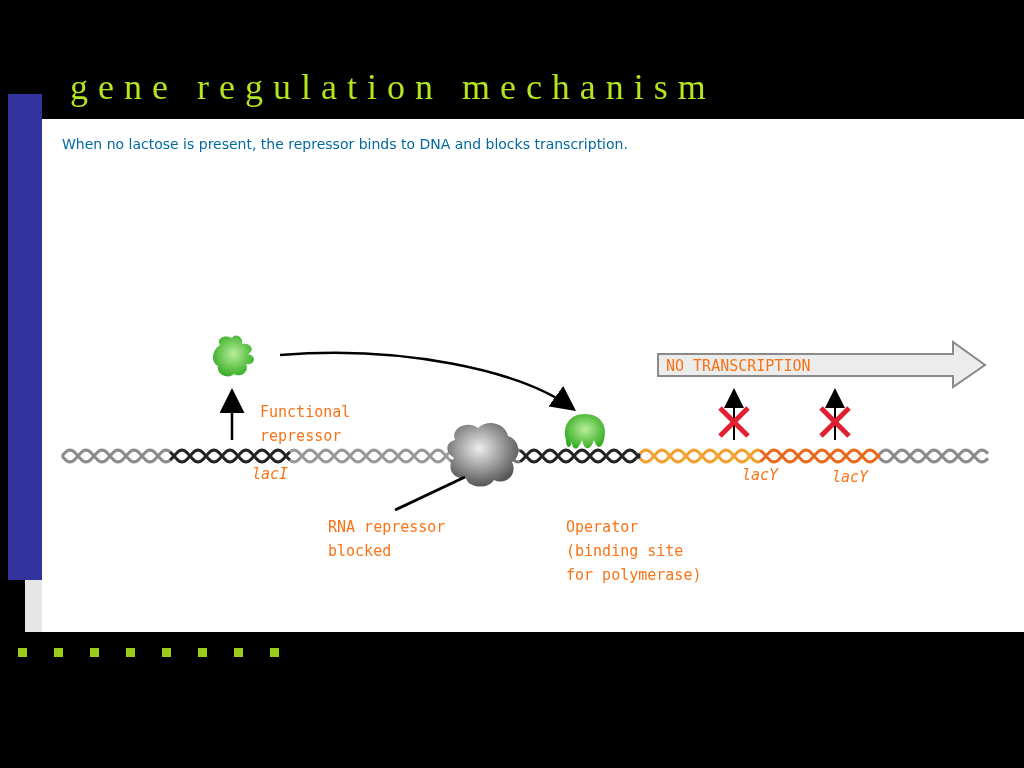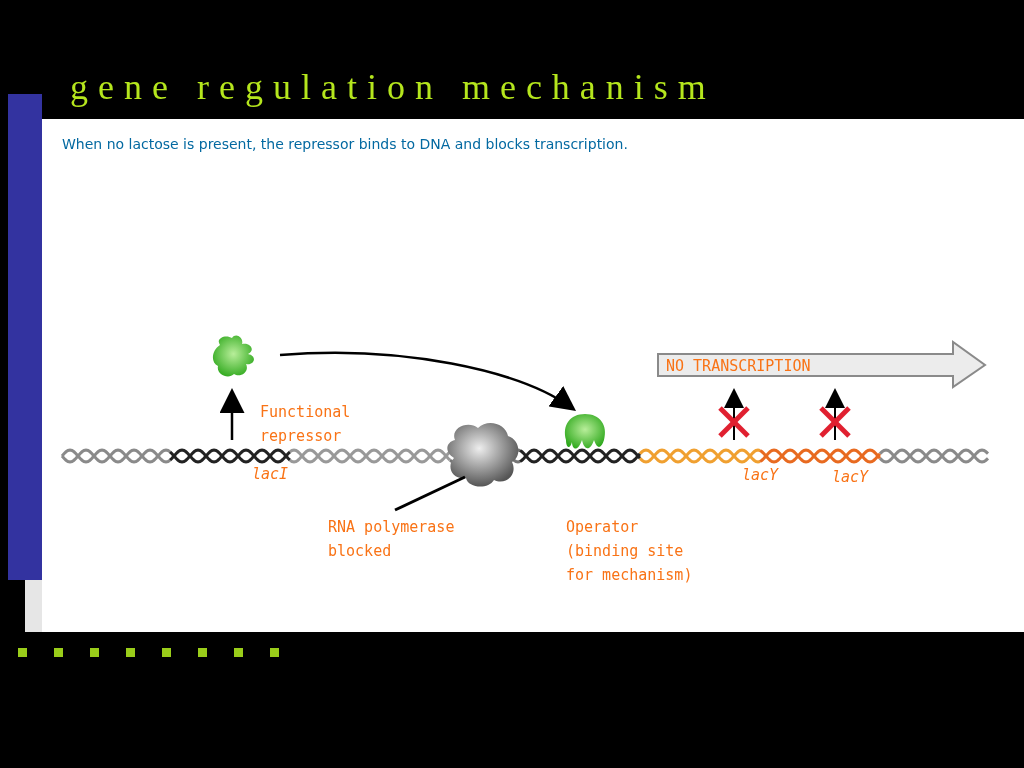--- a/index.html
+++ b/index.html
@@ -95,25 +95,25 @@
         <line x1="849" y1="408" x2="821" y2="436" stroke="#e02030" stroke-width="5"></line>
       </g>
   </g>
 </svg>
 
 <div class="label" style="left:260px;top:400px;">Functional
 repressor</div>
 <div class="label italic" style="left:208px;top:462px;">lacI</div>
 <div class="label italic" style="left:698px;top:463px;">lacY</div>
 <div class="label italic" style="left:788px;top:465px;">lacY</div>
-<div class="label" style="left:328px;top:515px;">RNA polymerase
+<div class="label" style="left:328px;top:515px;">RNA repressor
 blocked</div>
 <div class="label" style="left:566px;top:515px;">Operator
 (binding site
-for mechanism)</div>
+for polymerase)</div>
 <div class="label" style="left:666px;top:354px;">NO TRANSCRIPTION</div>
 
 <div class="dots">
     <div class="dot"></div>
     <div class="dot"></div>
     <div class="dot"></div>
     <div class="dot"></div>
     <div class="dot"></div>
     <div class="dot"></div>
     <div class="dot"></div>

